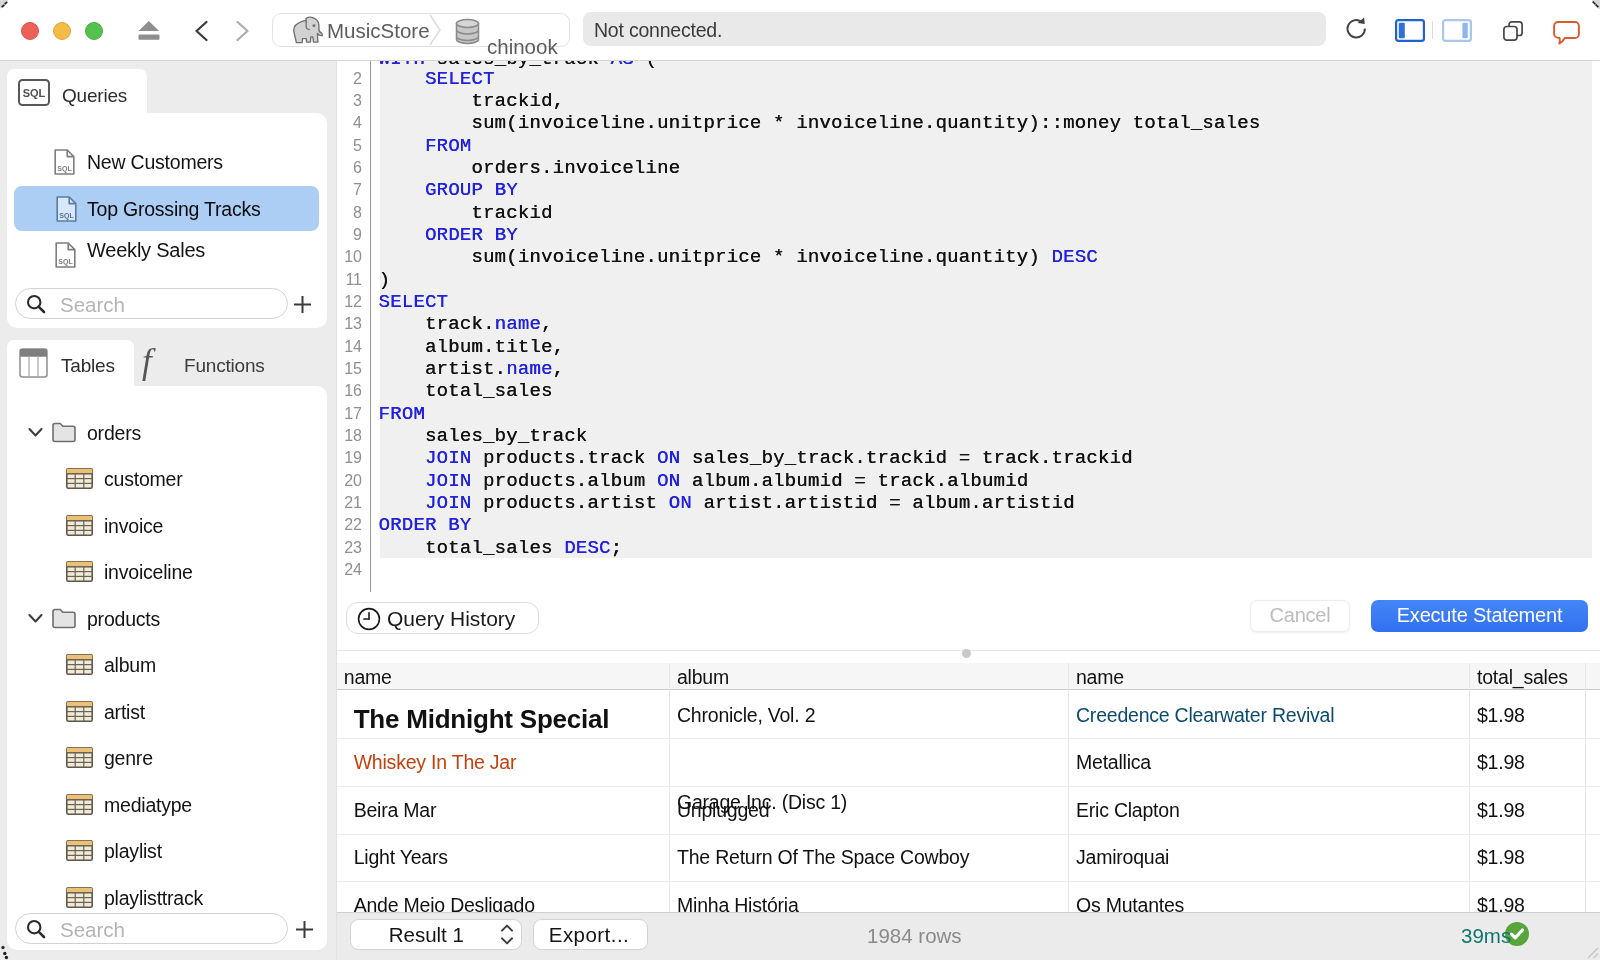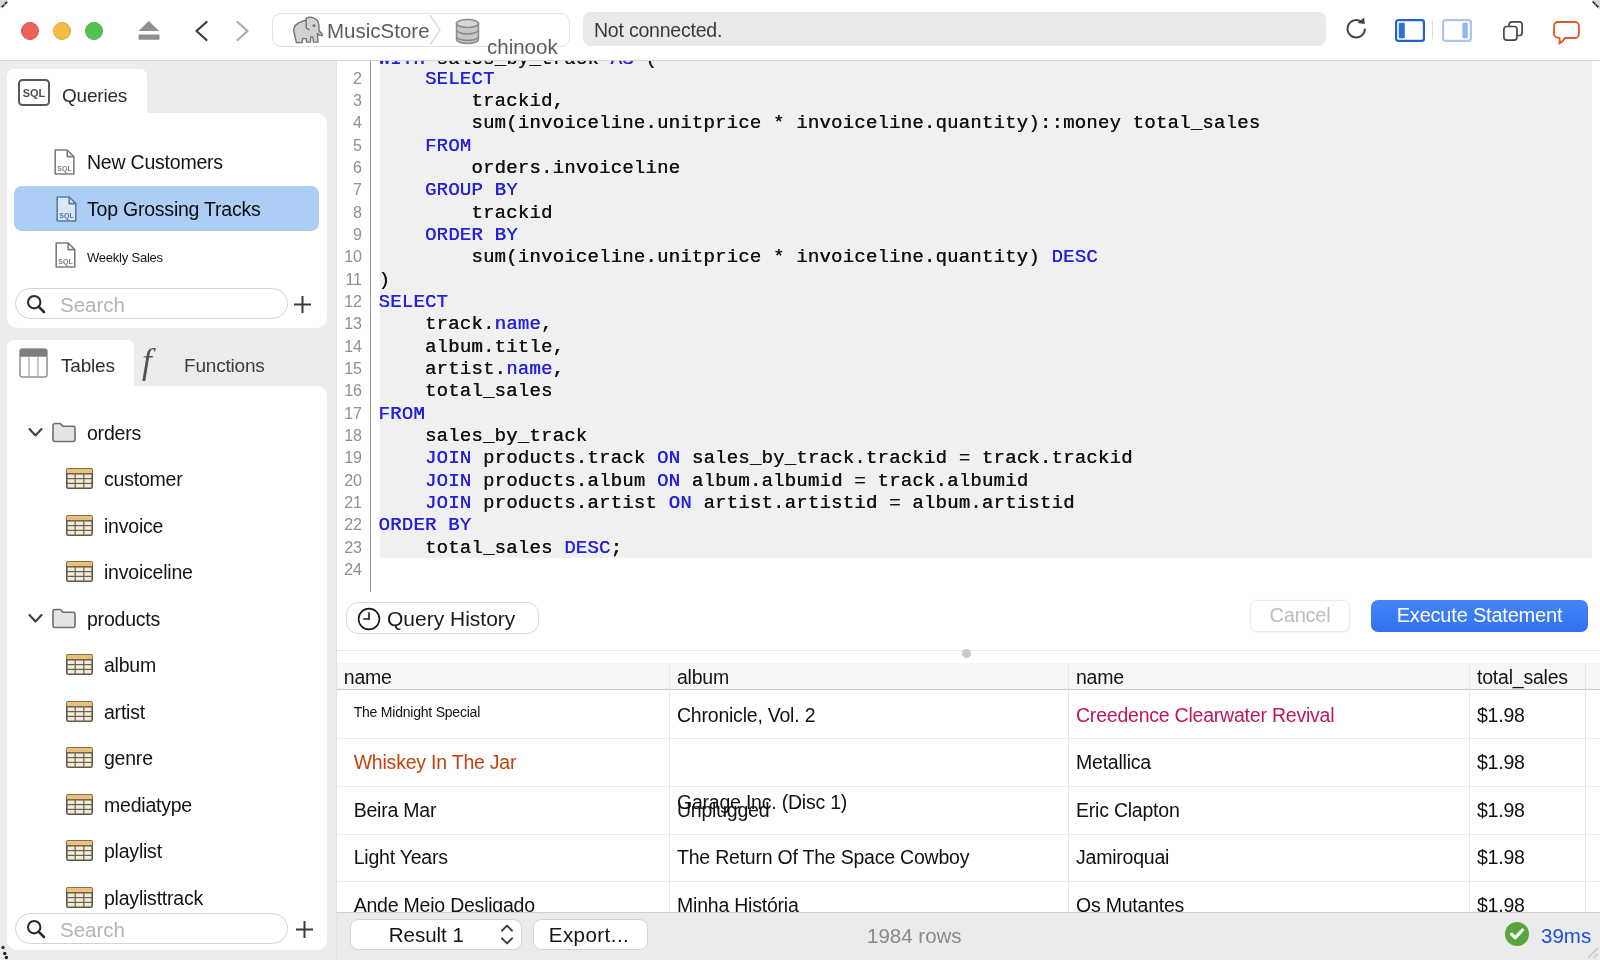--- a/index.html
+++ b/index.html
@@ -68,21 +68,21 @@
   <path d="M13.2,1 L13.2,7.6 L19.8,7.6" fill="none" stroke="#5a7d9e" stroke-width="1.6" stroke-linejoin="round"></path>
   <text x="10.5" y="21.5" font-size="7" font-weight="bold" fill="#51748f" text-anchor="middle" font-family="Liberation Sans">SQL</text>
 </svg>
 <div class="abs" style="left:87px; top:198px; font-size:19.5px; letter-spacing:-0.22px; color:#0b0b0b;">Top Grossing Tracks</div>
 
 <svg class="abs" style="left:55px; top:242px;" width="21" height="26" viewBox="0 0 21 26">
   <path d="M1.2,1 L13.2,1 L19.8,7.6 L19.8,25 L1.2,25 Z" fill="#fff" stroke="#7d7d7d" stroke-width="1.6" stroke-linejoin="round"></path>
   <path d="M13.2,1 L13.2,7.6 L19.8,7.6" fill="none" stroke="#7d7d7d" stroke-width="1.6" stroke-linejoin="round"></path>
   <text x="10.5" y="21.5" font-size="7" font-weight="bold" fill="#7d7d7d" text-anchor="middle" font-family="Liberation Sans">SQL</text>
 </svg>
-<div class="abs" style="left:87px; top:250px; font-size:13px; letter-spacing:-0.22px; color:#141414;">Weekly Sales</div>
+<div class="abs" style="left:87px; top:239px; font-size:20px; letter-spacing:-0.22px; color:#141414;">Weekly Sales</div>
 
 <div class="abs" style="left:15px; top:287.5px; width:273px; height:31.5px; background:#fff; border:1.3px solid #d2d2d2; border-radius:16px;"></div>
 <svg class="abs" style="left:26px; top:294px;" width="20" height="20" viewBox="0 0 20 20">
   <circle cx="8.2" cy="8.2" r="6.2" fill="none" stroke="#2c2c2c" stroke-width="2.1"></circle>
   <line x1="12.8" y1="12.8" x2="18" y2="18" stroke="#2c2c2c" stroke-width="2.6" stroke-linecap="round"></line>
 </svg>
 <div class="abs" style="left:60px; top:293px; font-size:20.5px; color:#b4b4b4;">Search</div>
 <svg class="abs" style="left:293px; top:294.5px;" width="19" height="19" viewBox="0 0 19 19">
   <line x1="9.5" y1="1" x2="9.5" y2="18" stroke="#3a3a3a" stroke-width="2"></line>
   <line x1="1" y1="9.5" x2="18" y2="9.5" stroke="#3a3a3a" stroke-width="2"></line>
@@ -304,23 +304,23 @@
 <div class="abs" style="left:668.5px; top:663px; width:1px; height:249px; background:#e6e6e6;"></div>
 <div class="abs" style="left:1068px; top:663px; width:1px; height:249px; background:#e6e6e6;"></div>
 <div class="abs" style="left:1469px; top:663px; width:1px; height:249px; background:#e6e6e6;"></div>
 <div class="abs" style="left:1585px; top:663px; width:1px; height:249px; background:#e6e6e6;"></div>
 
 <div class="abs" style="left:337px; top:738.3px; width:1263px; height:1px; background:#ececec;"></div>
 <div class="abs" style="left:337px; top:785.9px; width:1263px; height:1px; background:#ececec;"></div>
 <div class="abs" style="left:337px; top:833.5px; width:1263px; height:1px; background:#ececec;"></div>
 <div class="abs" style="left:337px; top:881.1px; width:1263px; height:1px; background:#ececec;"></div>
 
-<div class="abs" style="left:353.7px; top:703.5px; font-size:14px; letter-spacing:-0.22px; color:#111;">The Midnight Special</div>
+<div class="abs" style="left:353.7px; top:703.5px; font-size:26px; letter-spacing:-0.22px; color:#111;font-weight:bold;">The Midnight Special</div>
 <div class="abs" style="left:677px; top:703.5px; font-size:19.5px; letter-spacing:-0.22px; color:#111;text-align:center;">Chronicle, Vol. 2</div>
-<div class="abs" style="left:1076px; top:703.5px; font-size:19.5px; letter-spacing:-0.22px; color:#be185d;">Creedence Clearwater Revival</div>
+<div class="abs" style="left:1076px; top:703.5px; font-size:19.5px; letter-spacing:-0.22px; color:#0c4a6e;">Creedence Clearwater Revival</div>
 <div class="abs" style="left:1477px; top:703.5px; font-size:19.5px; letter-spacing:-0.22px; color:#111;">$1.98</div>
 <div class="abs" style="left:353.7px; top:751px; font-size:19.5px; letter-spacing:-0.22px; color:#c2410c;">Whiskey In The Jar</div>
 <div class="abs" style="left:677px; top:751px; font-size:19.5px; letter-spacing:-0.22px; color:#111;margin-top:40px;">Garage Inc. (Disc 1)</div>
 <div class="abs" style="left:1076px; top:751px; font-size:19.5px; letter-spacing:-0.22px; color:#111;">Metallica</div>
 <div class="abs" style="left:1477px; top:751px; font-size:19.5px; letter-spacing:-0.22px; color:#111;">$1.98</div>
 <div class="abs" style="left:353.7px; top:798.7px; font-size:19.5px; letter-spacing:-0.22px; color:#111;">Beira Mar</div>
 <div class="abs" style="left:677px; top:798.7px; font-size:19.5px; letter-spacing:-0.22px; color:#111;">Unplugged</div>
 <div class="abs" style="left:1076px; top:798.7px; font-size:19.5px; letter-spacing:-0.22px; color:#111;">Eric Clapton</div>
 <div class="abs" style="left:1477px; top:798.7px; font-size:19.5px; letter-spacing:-0.22px; color:#111;">$1.98</div>
 <div class="abs" style="left:353.7px; top:846.3px; font-size:19.5px; letter-spacing:-0.22px; color:#111;text-align:right;">Light Years</div>
@@ -339,21 +339,21 @@
   <polyline points="3,6.6 8,1.6 13,6.6" fill="none" stroke="#3c3c3c" stroke-width="2" stroke-linecap="round" stroke-linejoin="round"></polyline>
   <polyline points="3,14.4 8,19.4 13,14.4" fill="none" stroke="#3c3c3c" stroke-width="2" stroke-linecap="round" stroke-linejoin="round"></polyline>
 </svg>
 <div class="abs" style="left:532.8px; top:918.5px; width:115.6px; height:31.5px; background:#fff; border:1px solid #d2d2d2; border-radius:8.5px;"></div>
 <div class="abs" style="left:548.8px; top:923px; font-size:20.5px; letter-spacing:0.45px; color:#141414;">Export...</div>
 <div class="abs" style="left:867px; top:923.5px; width:200px; text-align:left; font-size:20.5px; color:#8a8a8a;">1984 rows</div>
 <svg class="abs" style="left:1505px; top:922px;" width="24" height="24" viewBox="0 0 24 24">
   <circle cx="12" cy="12" r="12" fill="#58a53c"></circle>
   <polyline points="6.5,12.2 10.2,15.8 17.5,8" fill="none" stroke="#fff" stroke-width="3.2" stroke-linecap="round" stroke-linejoin="round"></polyline>
 </svg>
-<div class="abs" style="left:1541px; top:923.5px; font-size:20.5px; color:#1d4ed8;">39ms</div>
+<div class="abs" style="left:1461px; top:923.5px; font-size:20.5px; color:#0f766e;">39ms</div>
 <svg class="abs" style="left:1586px; top:946px;" width="13" height="13" viewBox="0 0 13 13">
   <line x1="2" y1="12" x2="12" y2="2" stroke="#c6c6c6" stroke-width="1.4"></line>
   <line x1="7.5" y1="12" x2="12" y2="7.5" stroke="#c6c6c6" stroke-width="1.4"></line>
 </svg>
 <svg class="abs" style="left:0px; top:944px;" width="14" height="16" viewBox="0 0 14 16">
   <circle cx="3" cy="3.5" r="1.7" fill="#333"></circle>
   <circle cx="4.8" cy="9.5" r="1.7" fill="#222"></circle>
   <circle cx="6.4" cy="13.5" r="1.7" fill="#222"></circle>
 </svg>
 

